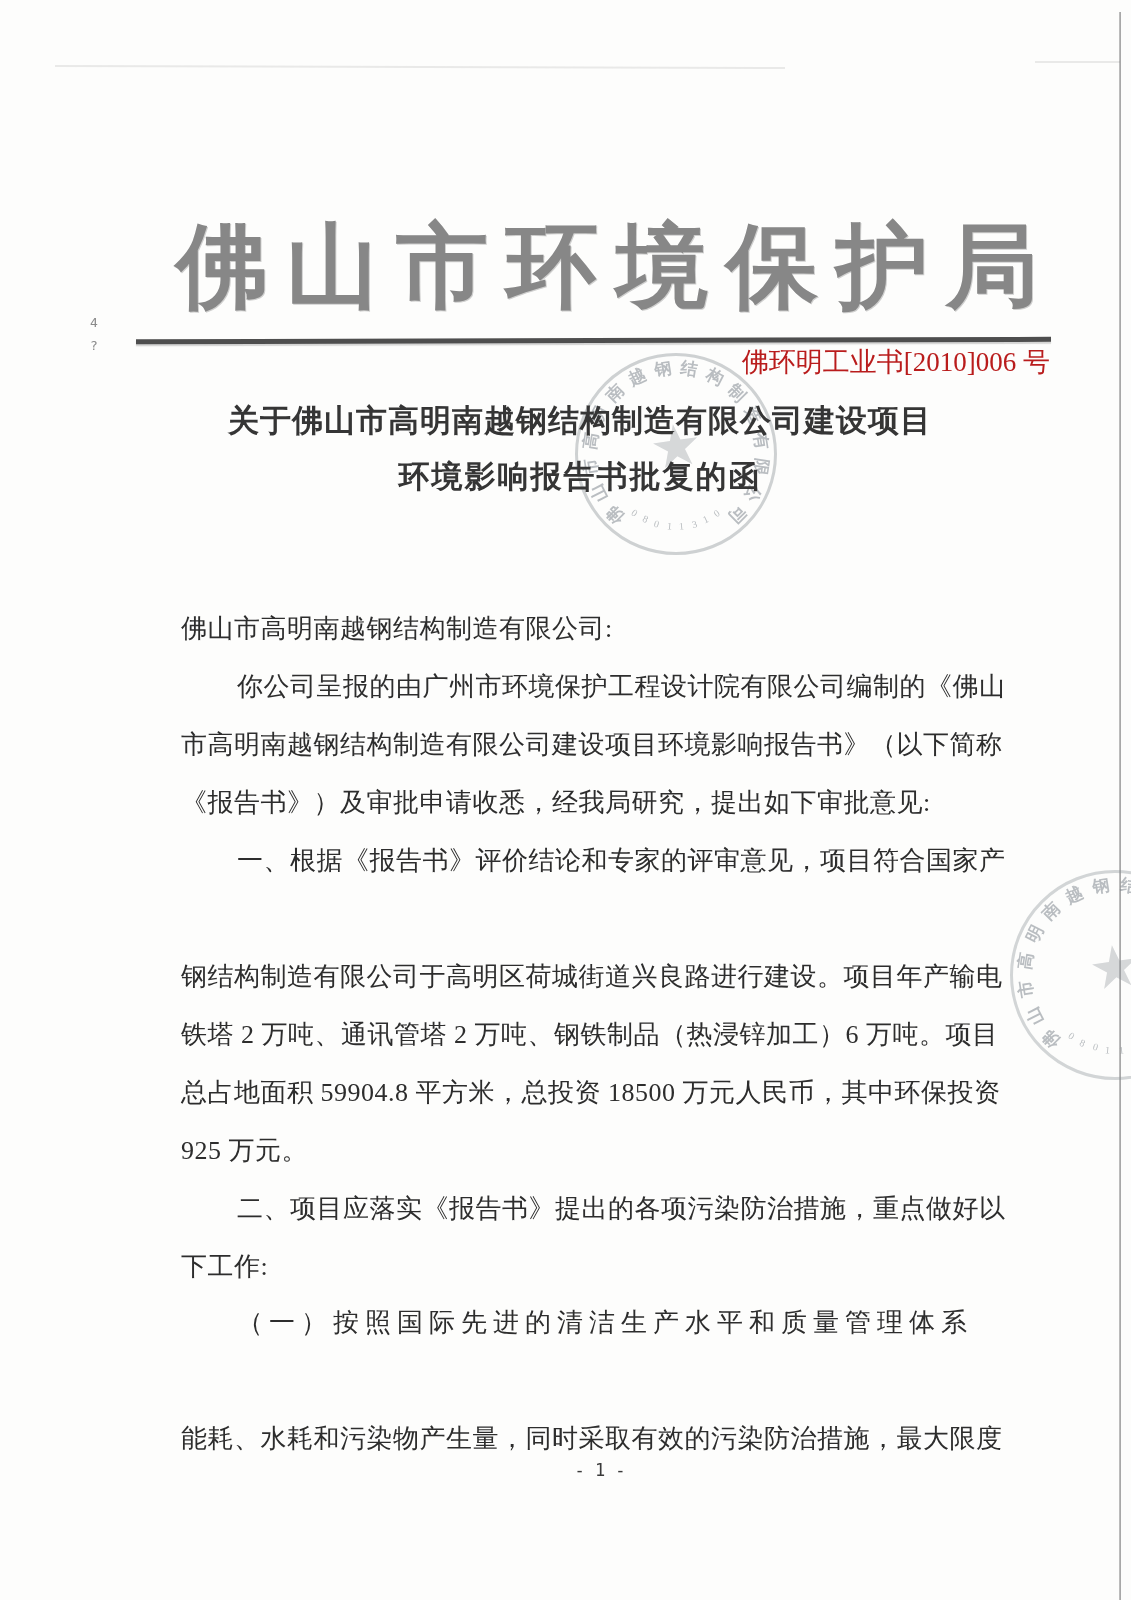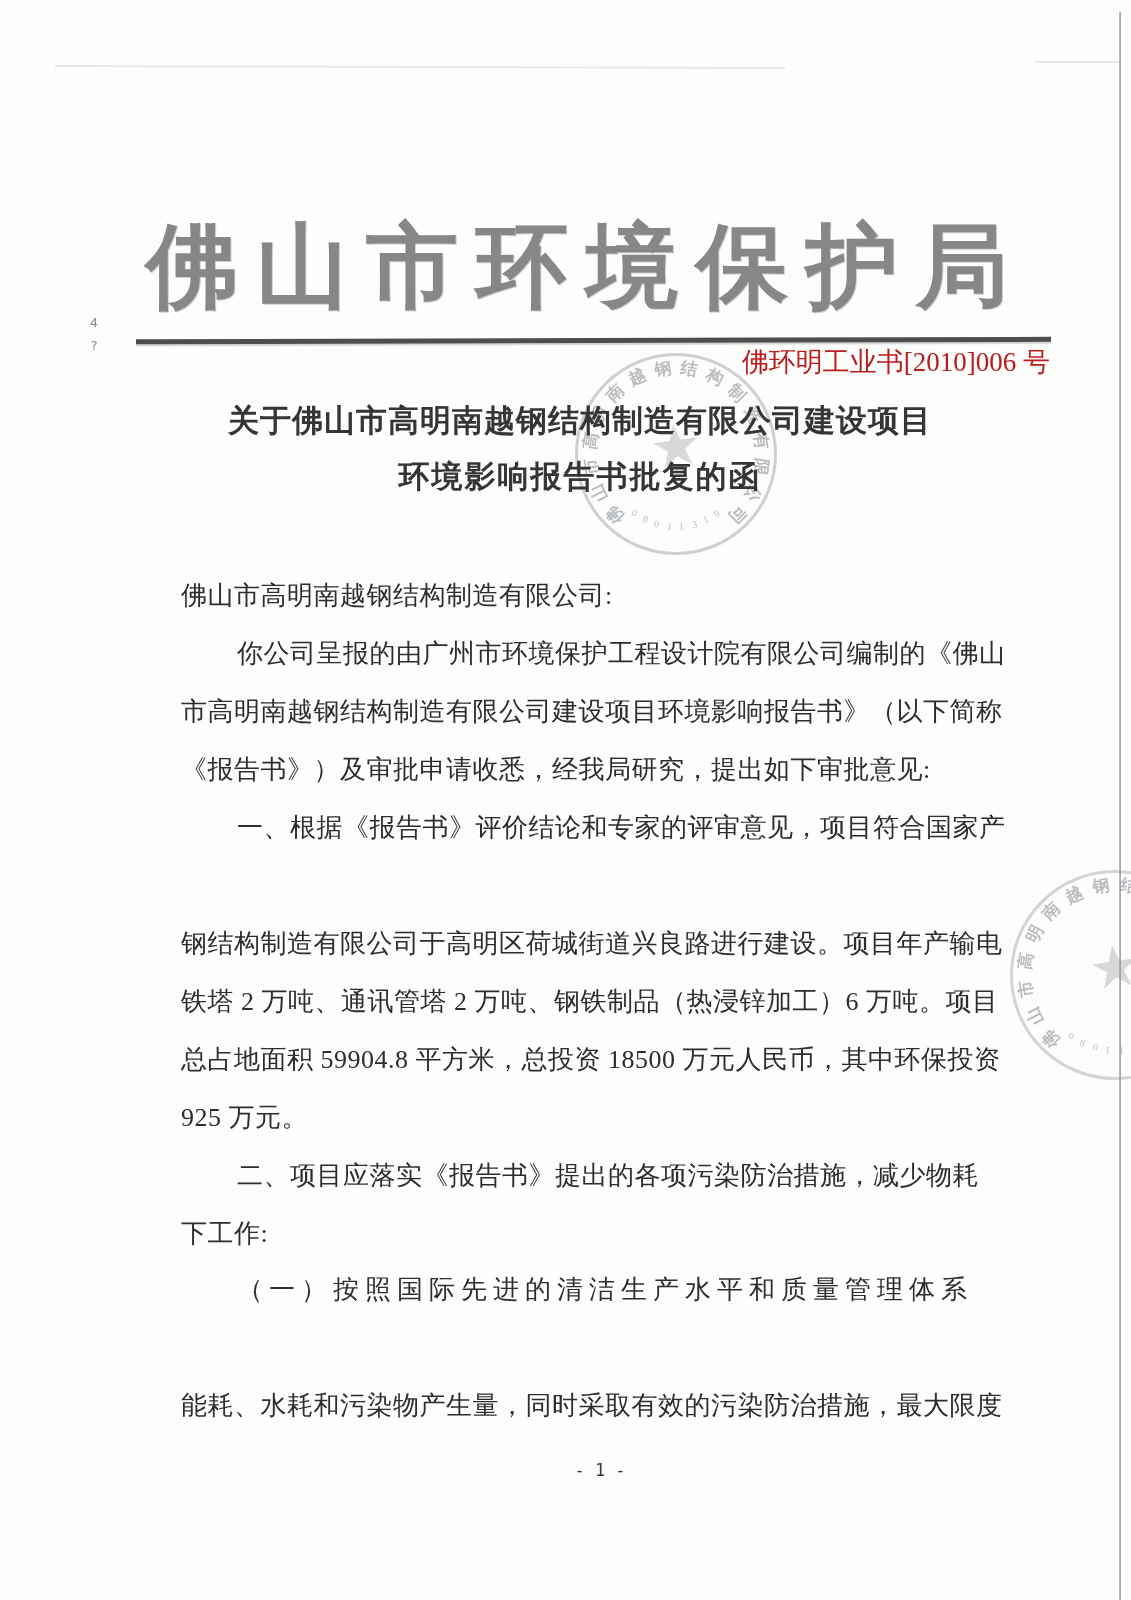--- a/index.html
+++ b/index.html
@@ -22,40 +22,41 @@
   .speck{position:absolute;font-size:13px;color:#8a8a8a;font-family:"DejaVu Sans Mono",monospace;}
   .speck.a1{left:90px;top:315px;}
   .speck.a2{left:90px;top:338px;}
 
   
   .bureau-title{
     position:absolute;left:146px;top:208px;width:940px;
     font-size:92px;line-height:118px;letter-spacing:18px;
     color:#878787;font-weight:bold;white-space:nowrap;
     text-shadow:1px 1px 0 rgba(120,120,120,0.35);
+    text-align:center;
   }
   .head-rule{
     position:absolute;left:136px;top:338px;width:915px;height:5px;
     background:#4e4e4e;transform:rotate(-0.15deg);
     box-shadow:0 2px 1px rgba(90,90,90,0.25);
   }
   .doc-number{
     position:absolute;left:560px;top:344px;width:490px;
     font-size:27px;color:#b91c1c;text-align:right;white-space:nowrap;
   }
   .subject{position:absolute;left:120px;top:400px;width:920px;text-align:center;
     font-weight:bold;color:#353535;}
   .subject .l1{font-size:31px;line-height:42px;letter-spacing:1px;}
   .subject .l2{font-size:31px;line-height:42px;margin-top:14px;letter-spacing:2px;}
 
   
   .body-line{
     position:absolute;left:181px;width:815px;
     font-size:26px;line-height:36px;color:#2d2d2d;
-    letter-spacing:0.5px;white-space:nowrap;
+    letter-spacing:0.5px;white-space:nowrap;margin-top:33px;
   }
   .body-line.indent{padding-left:56px;}
   .body-line.spread{letter-spacing:6px;}
 
   .page-number{
     position:absolute;left:525px;top:1460px;width:150px;text-align:center;
     font-size:17px;color:#3a3a3a;font-family:"DejaVu Sans Mono",monospace;
   }
 
   
@@ -153,20 +154,20 @@
 
   <div class="body-line" style="top:578px">佛山市高明南越钢结构制造有限公司:</div>
   <div class="body-line indent" style="top:636px">你公司呈报的由广州市环境保护工程设计院有限公司编制的《佛山</div>
   <div class="body-line" style="top:694px">市高明南越钢结构制造有限公司建设项目环境影响报告书》（以下简称</div>
   <div class="body-line" style="top:752px">《报告书》）及审批申请收悉，经我局研究，提出如下审批意见:</div>
   <div class="body-line indent" style="top:810px">一、根据《报告书》评价结论和专家的评审意见，项目符合国家产</div>
   <div class="body-line" style="top:926px">钢结构制造有限公司于高明区荷城街道兴良路进行建设。项目年产输电</div>
   <div class="body-line" style="top:984px">铁塔 2 万吨、通讯管塔 2 万吨、钢铁制品（热浸锌加工）6 万吨。项目</div>
   <div class="body-line" style="top:1042px">总占地面积 59904.8 平方米，总投资 18500 万元人民币，其中环保投资</div>
   <div class="body-line" style="top:1100px">925 万元。</div>
-  <div class="body-line indent" style="top:1158px">二、项目应落实《报告书》提出的各项污染防治措施，减少物耗</div>
+  <div class="body-line indent" style="top:1158px">二、项目应落实《报告书》提出的各项污染防治措施，重点做好以</div>
   <div class="body-line indent spread" style="top:1272px">（一）按照国际先进的清洁生产水平和质量管理体系</div>
   <div class="body-line" style="top:1216px">下工作:</div>
   <div class="body-line" style="top:1388px">能耗、水耗和污染物产生量，同时采取有效的污染防治措施，最大限度</div>
 
   <div class="page-number">- 1 -</div>
 
 </div>
 
 </body></html>

